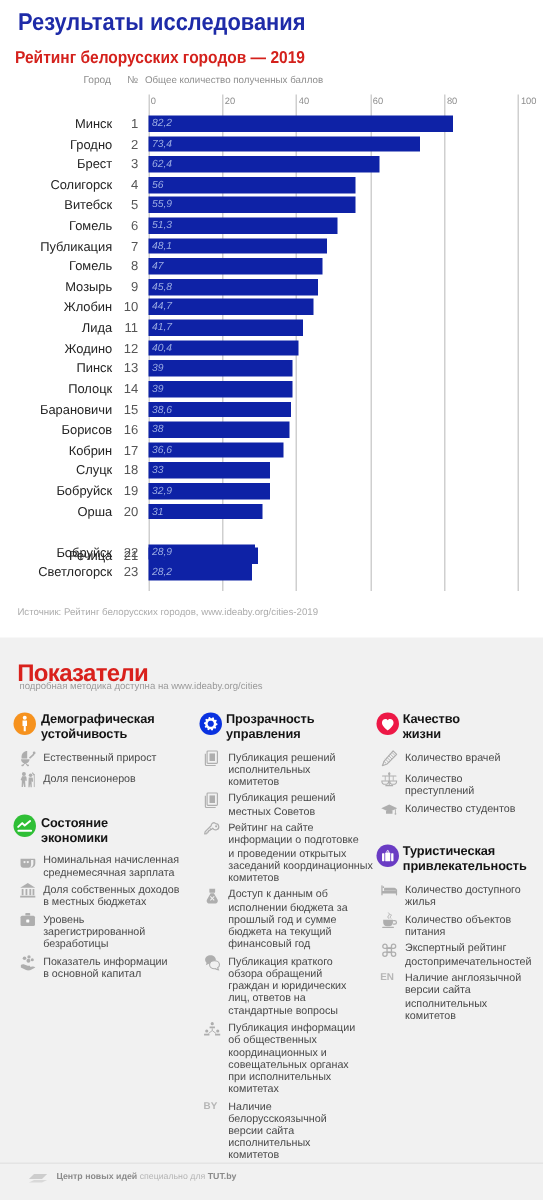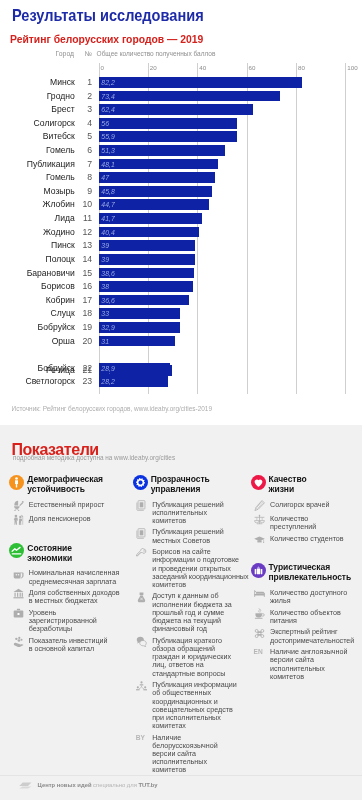--- a/index.html
+++ b/index.html
@@ -325,21 +325,21 @@
         </div>
         <div class="it" style="left: 9.3px; top: 211.3px; width: 108px;">
           <span class="it-ic"><svg viewBox="0 0 24 24" width="11" height="11" fill="#aeaeae" style="color:#aeaeae">
               <circle cx="7.3" cy="6.2" r="2.6"></circle>
               <circle cx="13.8" cy="4.2" r="2.4"></circle>
               <circle cx="13.0" cy="9.9" r="2.9"></circle>
               <circle cx="18.6" cy="8.3" r="2.2"></circle>
               <path d="M2 16.1c1.6-1.2 3.3-1.4 5-.8l4.9 1.8 3 .1c.95 0 1.25 1.25.3 1.55l-3.2.9 6.6-1.4c1.7-.35 3.3.25 4.4 1.5l-8.2 4.1c-1.2.6-2.5.7-3.7.2L2 19.8z"></path>
             </svg></span>
           <span class="it-tx">
-            <span class="il">Показатель инвестиций</span>
+            <span class="il">Показатель информации</span>
             <span class="il">в основной капитал</span>
           </span>
         </div>
         <div class="grp" style="left: 132.7px; top: 49.5px; width: 110px;">
           <div class="grp-circle" style="background: rgb(10, 50, 224);">
             <svg viewBox="0 0 24 24" width="15" height="15">
               <path fill="#fff" fill-rule="evenodd" d="M19.20,12.00 L19.07,13.35 L17.61,13.82 L17.17,14.84 L17.82,16.23 L16.93,17.25 L15.47,16.77 L14.51,17.34 L14.22,18.85 L12.90,19.14 L12.00,17.90 L10.89,17.80 L9.78,18.85 L8.53,18.31 L8.53,16.77 L7.70,16.04 L6.18,16.23 L5.49,15.07 L6.39,13.82 L6.15,12.74 L4.80,12.00 L4.93,10.65 L6.39,10.18 L6.83,9.16 L6.18,7.77 L7.07,6.75 L8.53,7.23 L9.49,6.66 L9.78,5.15 L11.10,4.86 L12.00,6.10 L13.11,6.20 L14.22,5.15 L15.47,5.69 L15.47,7.23 L16.30,7.96 L17.82,7.77 L18.51,8.93 L17.61,10.18 L17.85,11.26 Z M15.30,12.00 L15.19,12.85 L14.86,13.65 L14.33,14.33 L13.65,14.86 L12.85,15.19 L12.00,15.30 L11.15,15.19 L10.35,14.86 L9.67,14.33 L9.14,13.65 L8.81,12.85 L8.70,12.00 L8.81,11.15 L9.14,10.35 L9.67,9.67 L10.35,9.14 L11.15,8.81 L12.00,8.70 L12.85,8.81 L13.65,9.14 L14.33,9.67 L14.86,10.35 L15.19,11.15 Z"></path>
             </svg>
           </div>
           <div class="grp-title">
@@ -369,21 +369,21 @@
             <span class="il">Публикация решений</span>
             <span class="il">местных Советов</span>
           </span>
         </div>
         <div class="it" style="left: 132.7px; top: 122.9px; width: 110px;">
           <span class="it-ic"><svg viewBox="0 0 24 24" width="11" height="11" fill="#aeaeae" style="color:#aeaeae">
               <path d="M16.9 2.3a4.6 4.6 0 1 1-4.1 6.7l-1.7 1.7-1.9-.6-.3 2-2 .3-.3 2-2 .3-.4 2.1-3.2.6.7-3.3 8.7-8.7a4.6 4.6 0 0 1 1.3-3.1 4.6 4.6 0 0 1 3.2-1.3z" fill="none" stroke="currentColor" stroke-width="1.75" stroke-linejoin="round"></path>
               <circle cx="17.6" cy="6.3" r="1.55"></circle>
             </svg></span>
           <span class="it-tx">
-            <span class="il">Борисов на сайте</span>
+            <span class="il">Рейтинг на сайте</span>
             <span class="il">информации о подготовке</span>
             <span class="il">и проведении открытых</span>
             <span class="il">заседаний координационных</span>
             <span class="il">комитетов</span>
           </span>
         </div>
         <div class="it" style="left: 132.7px; top: 167.2px; width: 110px;">
           <span class="it-ic"><svg viewBox="0 0 24 24" width="11" height="11" fill="#aeaeae" style="color:#aeaeae">
               <path d="M7.8 1.2h8.4v4.5c0 .7-.6 1.3-1.3 1.3H9.1c-.7 0-1.3-.6-1.3-1.3z"></path>
               <path d="M9.6 7.6h4.8l5.2 9.1c1.5 2.6-.4 5.9-3.4 5.9H7.8c-3 0-4.9-3.3-3.4-5.9z"></path>
@@ -417,21 +417,21 @@
               <circle cx="4" cy="13.8" r="2.3"></circle>
               <path d="M.1 17.8h7.8v2.6H.1z"></path>
               <circle cx="20" cy="13.8" r="2.3"></circle>
               <path d="M16.1 17.8h7.8v2.6h-7.8z"></path>
               <path d="M12 9.9v3.3M12 13.2 6.5 17.4M12 13.2 17.5 17.4" fill="none" stroke="currentColor" stroke-width="1.35"></path>
             </svg></span>
           <span class="it-tx">
             <span class="il">Публикация информации</span>
             <span class="il">об общественных</span>
             <span class="il">координационных и</span>
-            <span class="il">совещательных средств</span>
+            <span class="il">совещательных органах</span>
             <span class="il">при исполнительных</span>
             <span class="il">комитетах</span>
           </span>
         </div>
         <div class="it" style="left: 132.7px; top: 308.3px; width: 110px;">
           <span class="it-tx-abbr">BY</span>
           <span class="it-tx">
             <span class="il">Наличие</span>
             <span class="il">белорусскоязычной</span>
             <span class="il">версии сайта</span>
@@ -450,21 +450,21 @@
             <div class="tl">жизни</div>
           </div>
         </div>
         <div class="it" style="left: 250.5px; top: 75.3px; width: 102px;">
           <span class="it-ic"><svg viewBox="0 0 24 24" width="11" height="11" fill="#aeaeae" style="color:#aeaeae">
               <path d="M17.6 1.2 22.8 6.4 8.9 20.3 2 23l2.6-6.9z" fill="none" stroke="currentColor" stroke-width="1.7" stroke-linejoin="round"></path>
               <path d="M15.6 3.2 20.8 8.4M13.2 5.6 18.4 10.8M10.8 8 16 13.2M8.4 10.4 13.6 15.6M6 12.8 11.2 18" fill="none" stroke="currentColor" stroke-width="1.2"></path>
               <path d="M4.3 16.4 7.6 19.7" fill="none" stroke="currentColor" stroke-width="1.4"></path>
             </svg></span>
           <span class="it-tx">
-            <span class="il">Солигорск врачей</span>
+            <span class="il">Количество врачей</span>
           </span>
         </div>
         <div class="it" style="left: 250.5px; top: 89.6px; width: 102px;">
           <span class="it-ic"><svg viewBox="0 0 24 24" width="11" height="11" fill="#aeaeae" style="color:#aeaeae">
               <path d="M12 2.5v18.2M7 21.3h10M2.2 7.2h19.6" fill="none" stroke="currentColor" stroke-width="1.6" stroke-linecap="round"></path>
               <circle cx="12" cy="4" r="1.7"></circle>
               <path d="M1.2 14.4A5 5 0 0 0 11.2 14.4z" fill="none" stroke="currentColor" stroke-width="1.5"></path>
               <path d="M12.8 14.4A5 5 0 0 0 22.8 14.4z" fill="none" stroke="currentColor" stroke-width="1.5"></path>
               <path d="M6.2 7.4 6.2 14M17.8 7.4 17.8 14" fill="none" stroke="currentColor" stroke-width="1.2"></path>
             </svg></span>

